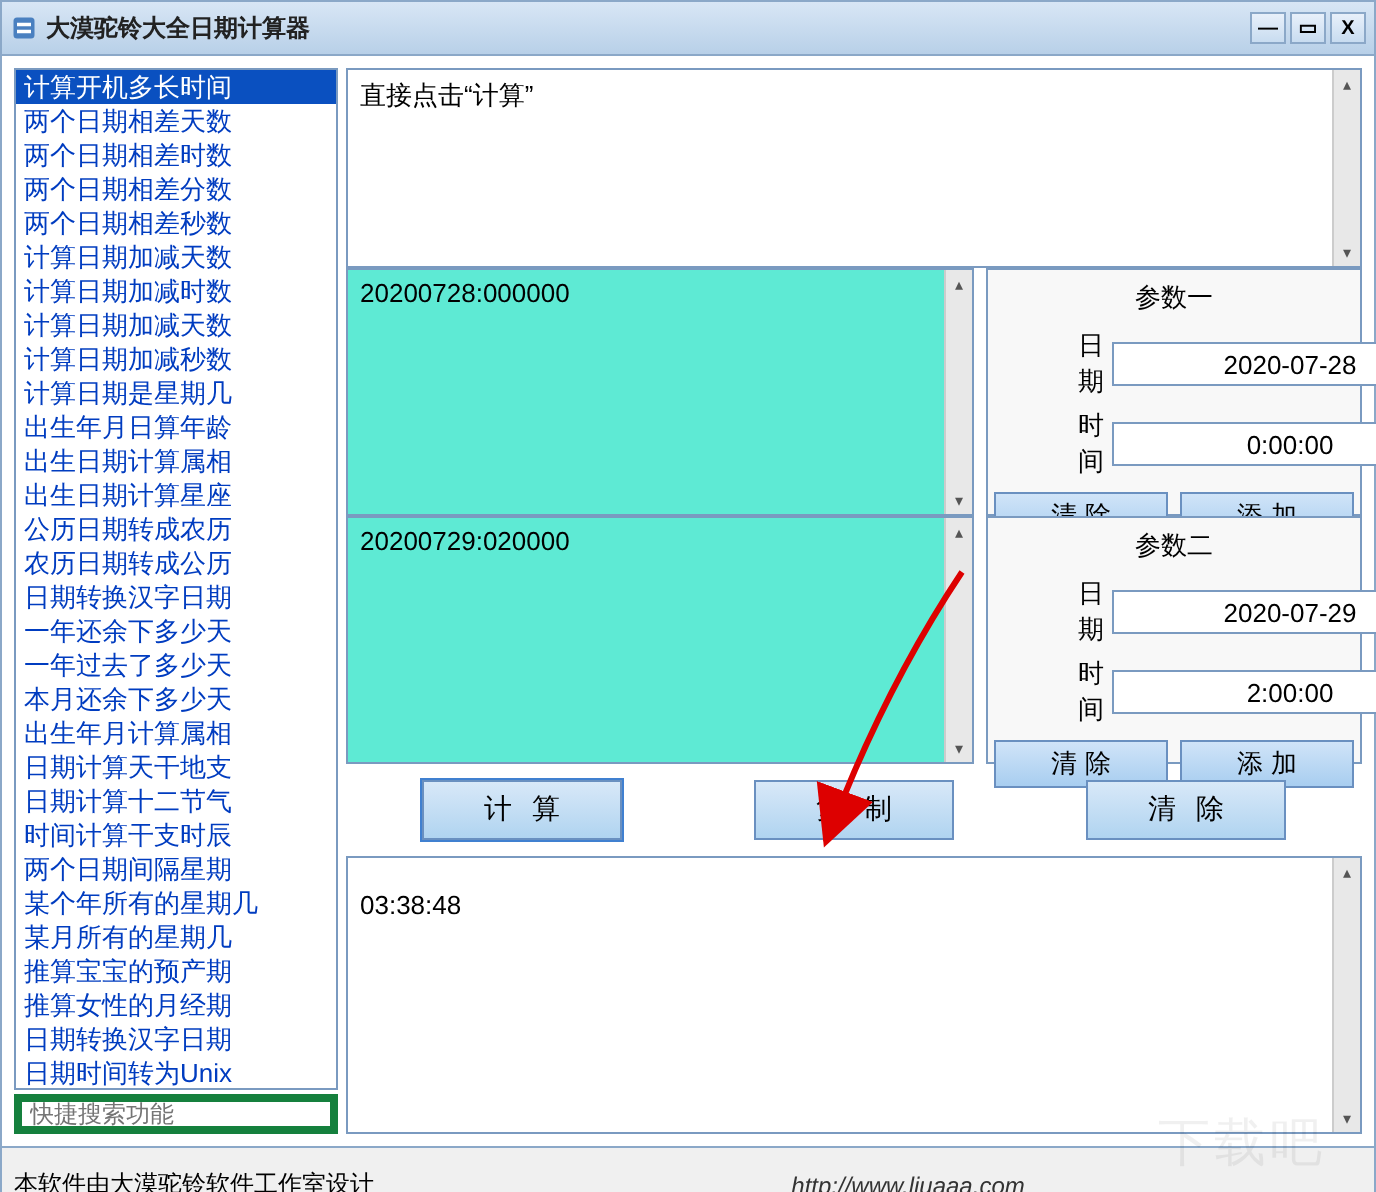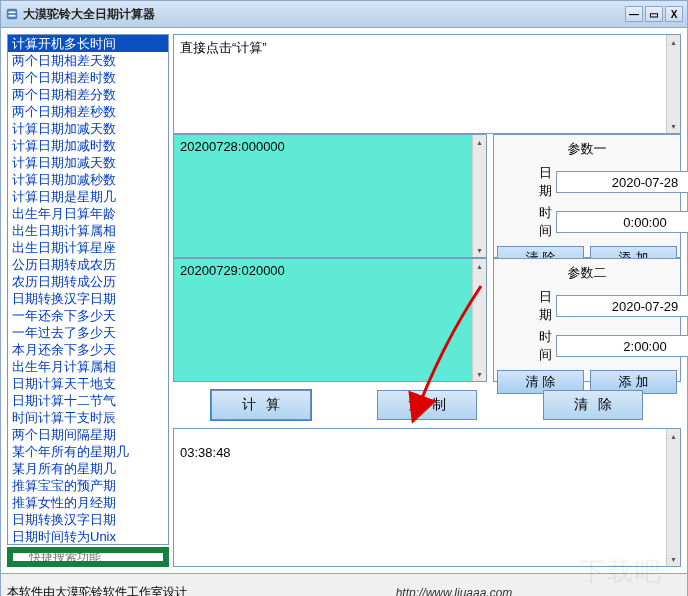--- a/index.html
+++ b/index.html
@@ -8,21 +8,21 @@
 .titlebar { height: 27px; background: linear-gradient(#d8e6f5, #b8d0e8); display: flex; align-items: center; padding: 0 4px; border-bottom: 1px solid #8ba8c8; font-weight: bold; }
 .titlebar-icon { width: 14px; height: 14px; margin-right: 4px; }
 .titlebar-text { flex: 1; font-size: 12px; color: #222; }
 .titlebar-btns { display: flex; gap: 2px; }
 .titlebar-btn { width: 18px; height: 16px; background: linear-gradient(#e8f0fa,#c8dcf0); border: 1px solid #8ba8c8; display: flex; align-items: center; justify-content: center; font-size: 10px; cursor: pointer; }
 .body { display: flex; height: 545px; padding: 6px; gap: 4px; }
 .sidebar { width: 162px; display: flex; flex-direction: column; }
 .sidebar-list { flex: 1; border: 1px solid #7a9ac0; overflow-y: auto; background: #fff; }
 .sidebar-item { padding: 1px 4px; font-size: 13px; color: #003cc0; cursor: pointer; white-space: nowrap; line-height: 15px; }
 .sidebar-item.selected { background: #0a50c0; color: #fff; }
-.search-box { height: 20px; border: 6px solid #15803d; margin-top: 2px; padding: 2px 16px; font-size: 12px; color: #666; }
+.search-box { height: 20px; border: 4px solid #15803d; margin-top: 2px; padding: 2px 4px; font-size: 12px; color: #666; }
 .main { flex: 1; display: flex; flex-direction: column; gap: 0; }
 .row1 { height: 100px; border: 1px solid #7a9ac0; padding: 4px 6px; font-size: 13px; background: #fff; position: relative; }
 .row2, .row3 { height: 124px; display: flex; gap: 6px; }
 .textarea-box { flex: 1; border: 1px solid #7a9ac0; padding: 4px 6px; font-size: 13px; background: #5eead4; position: relative; }
 .scroll-indicator { position: absolute; right: 0; top: 0; bottom: 0; width: 14px; background: #e8e8e8; border-left: 1px solid #ccc; }
 .scroll-arrow { position: absolute; left: 0; right: 0; height: 14px; display: flex; align-items: center; justify-content: center; font-size: 8px; color: #555; }
 .param-panel { width: 188px; border: 1px solid #7a9ac0; background: #f8f8f8; padding: 3px; display: flex; flex-direction: column; gap: 4px; }
 .param-title { text-align: center; font-size: 13px; padding: 2px 0; }
 .param-row { display: flex; align-items: center; gap: 4px; }
 .param-label { width: 34px; font-size: 13px; text-align: right; margin-left: 42px; }

